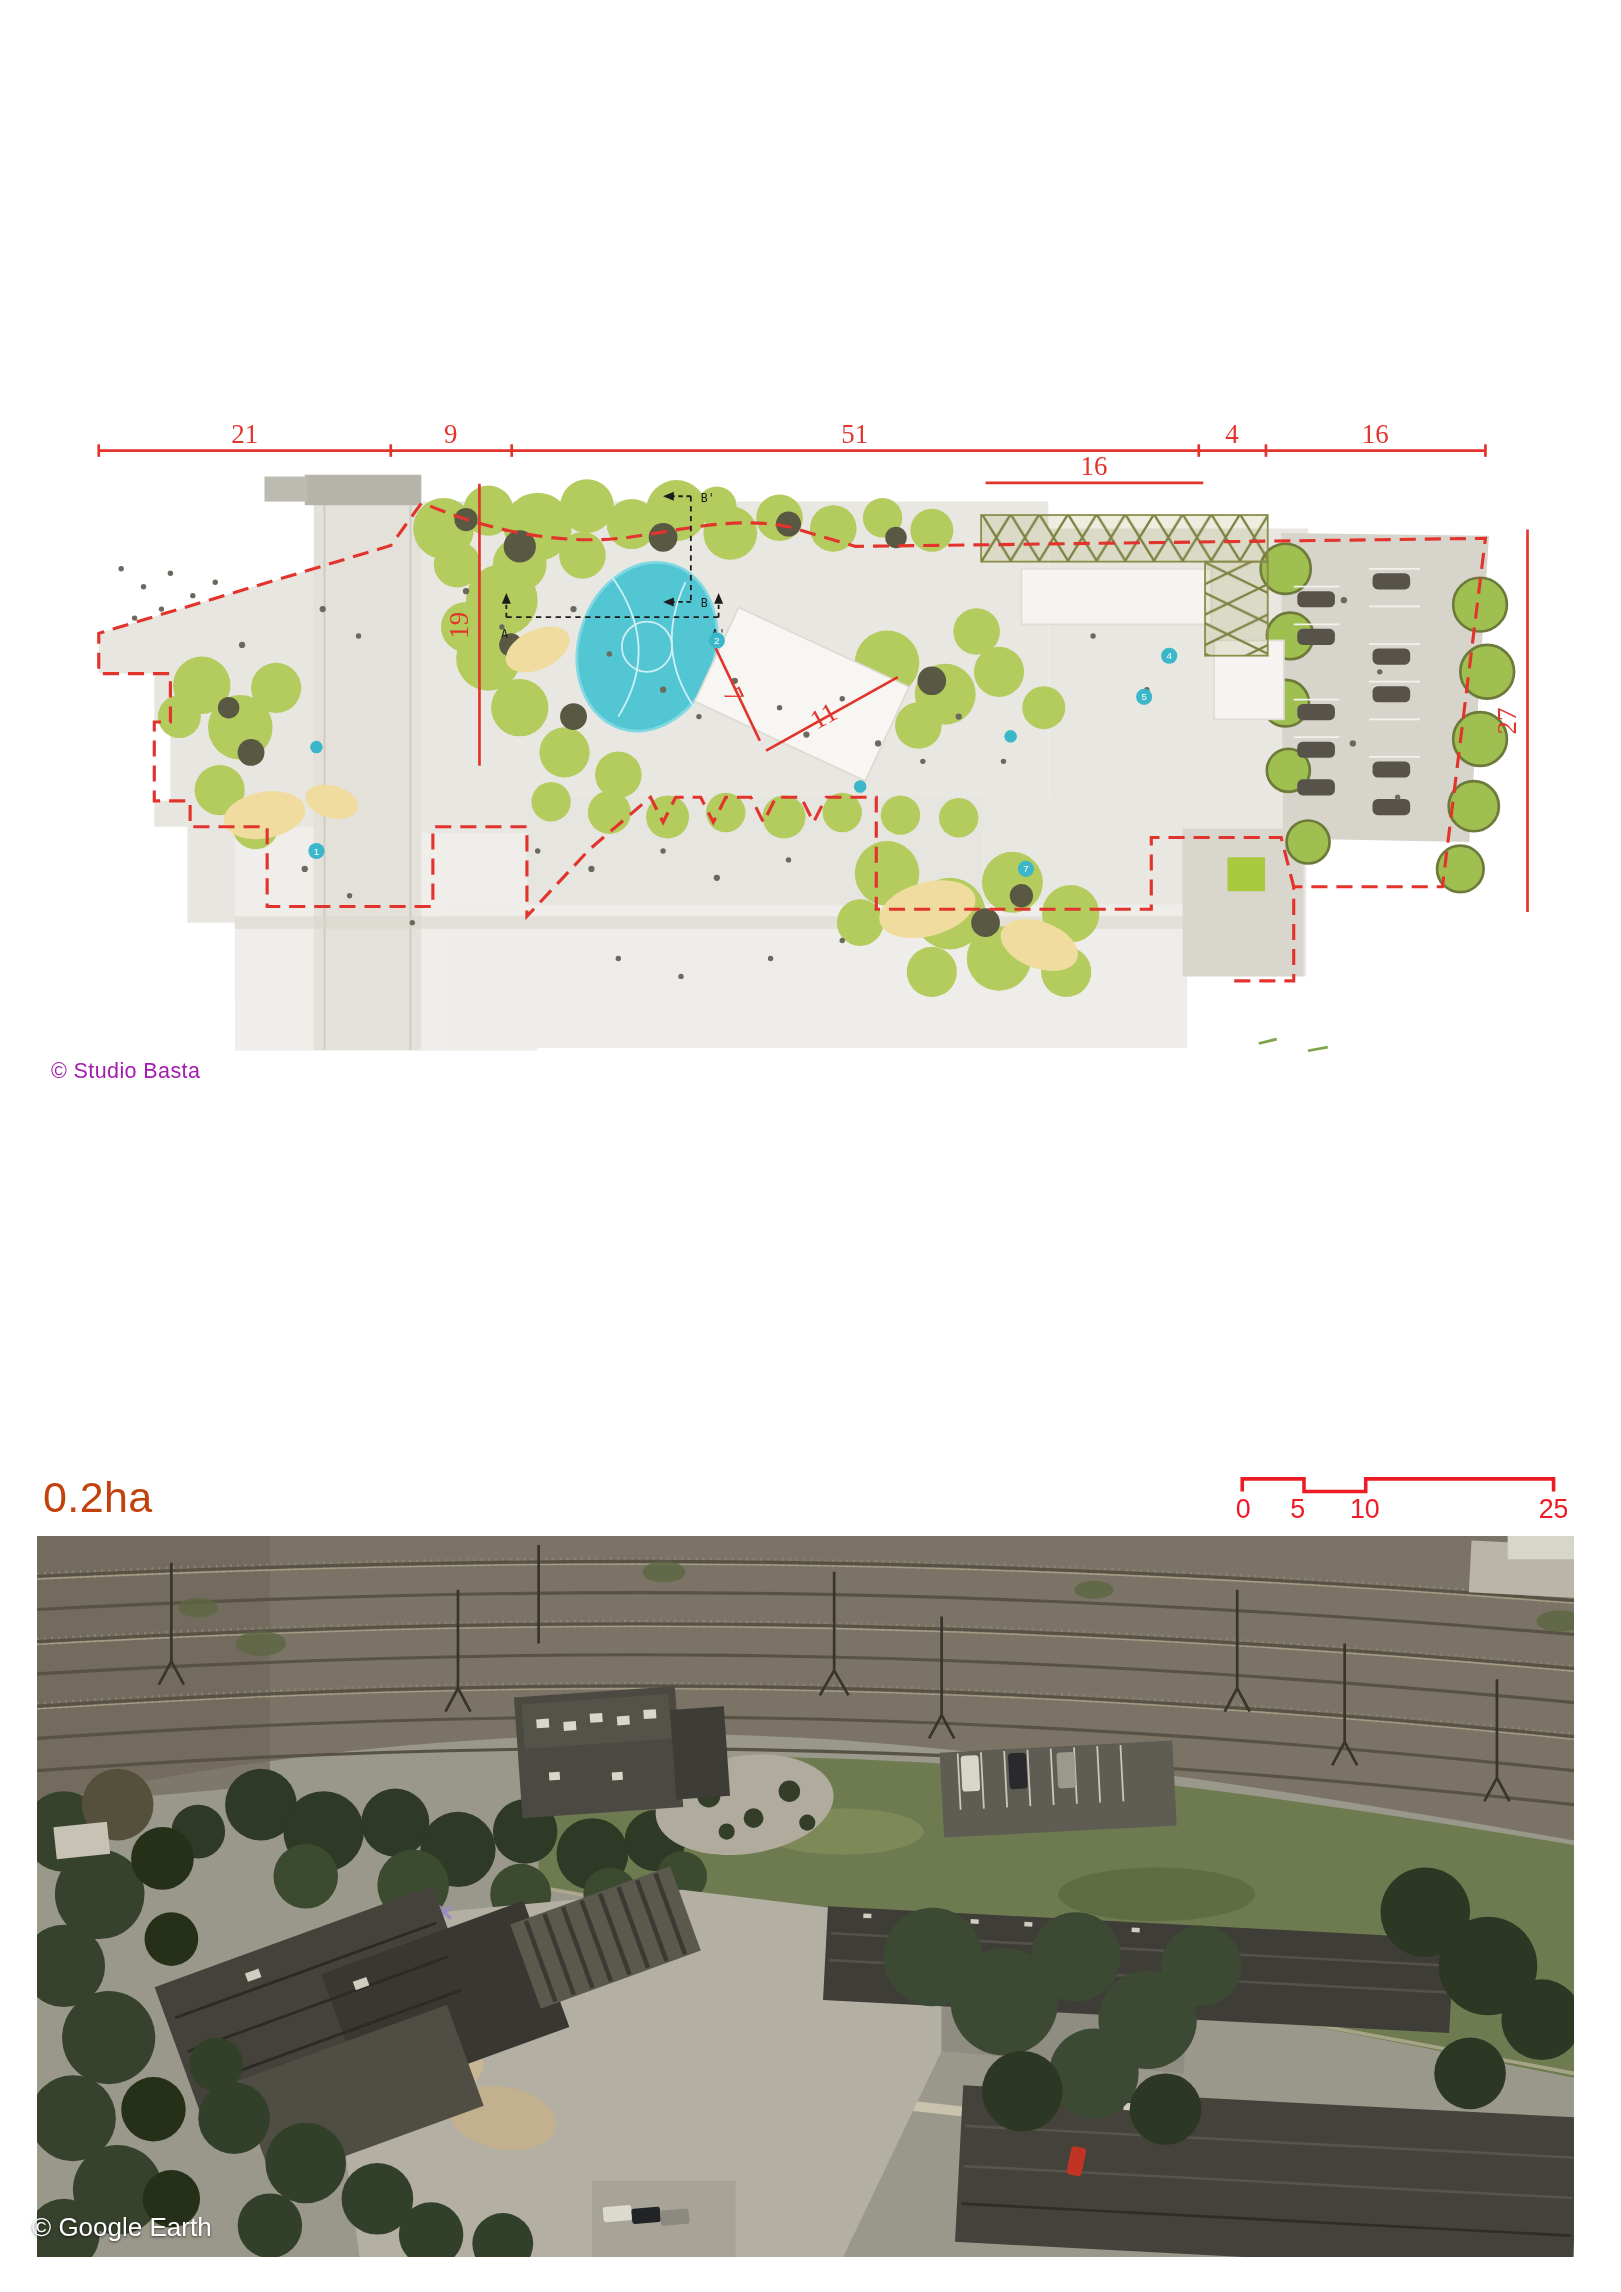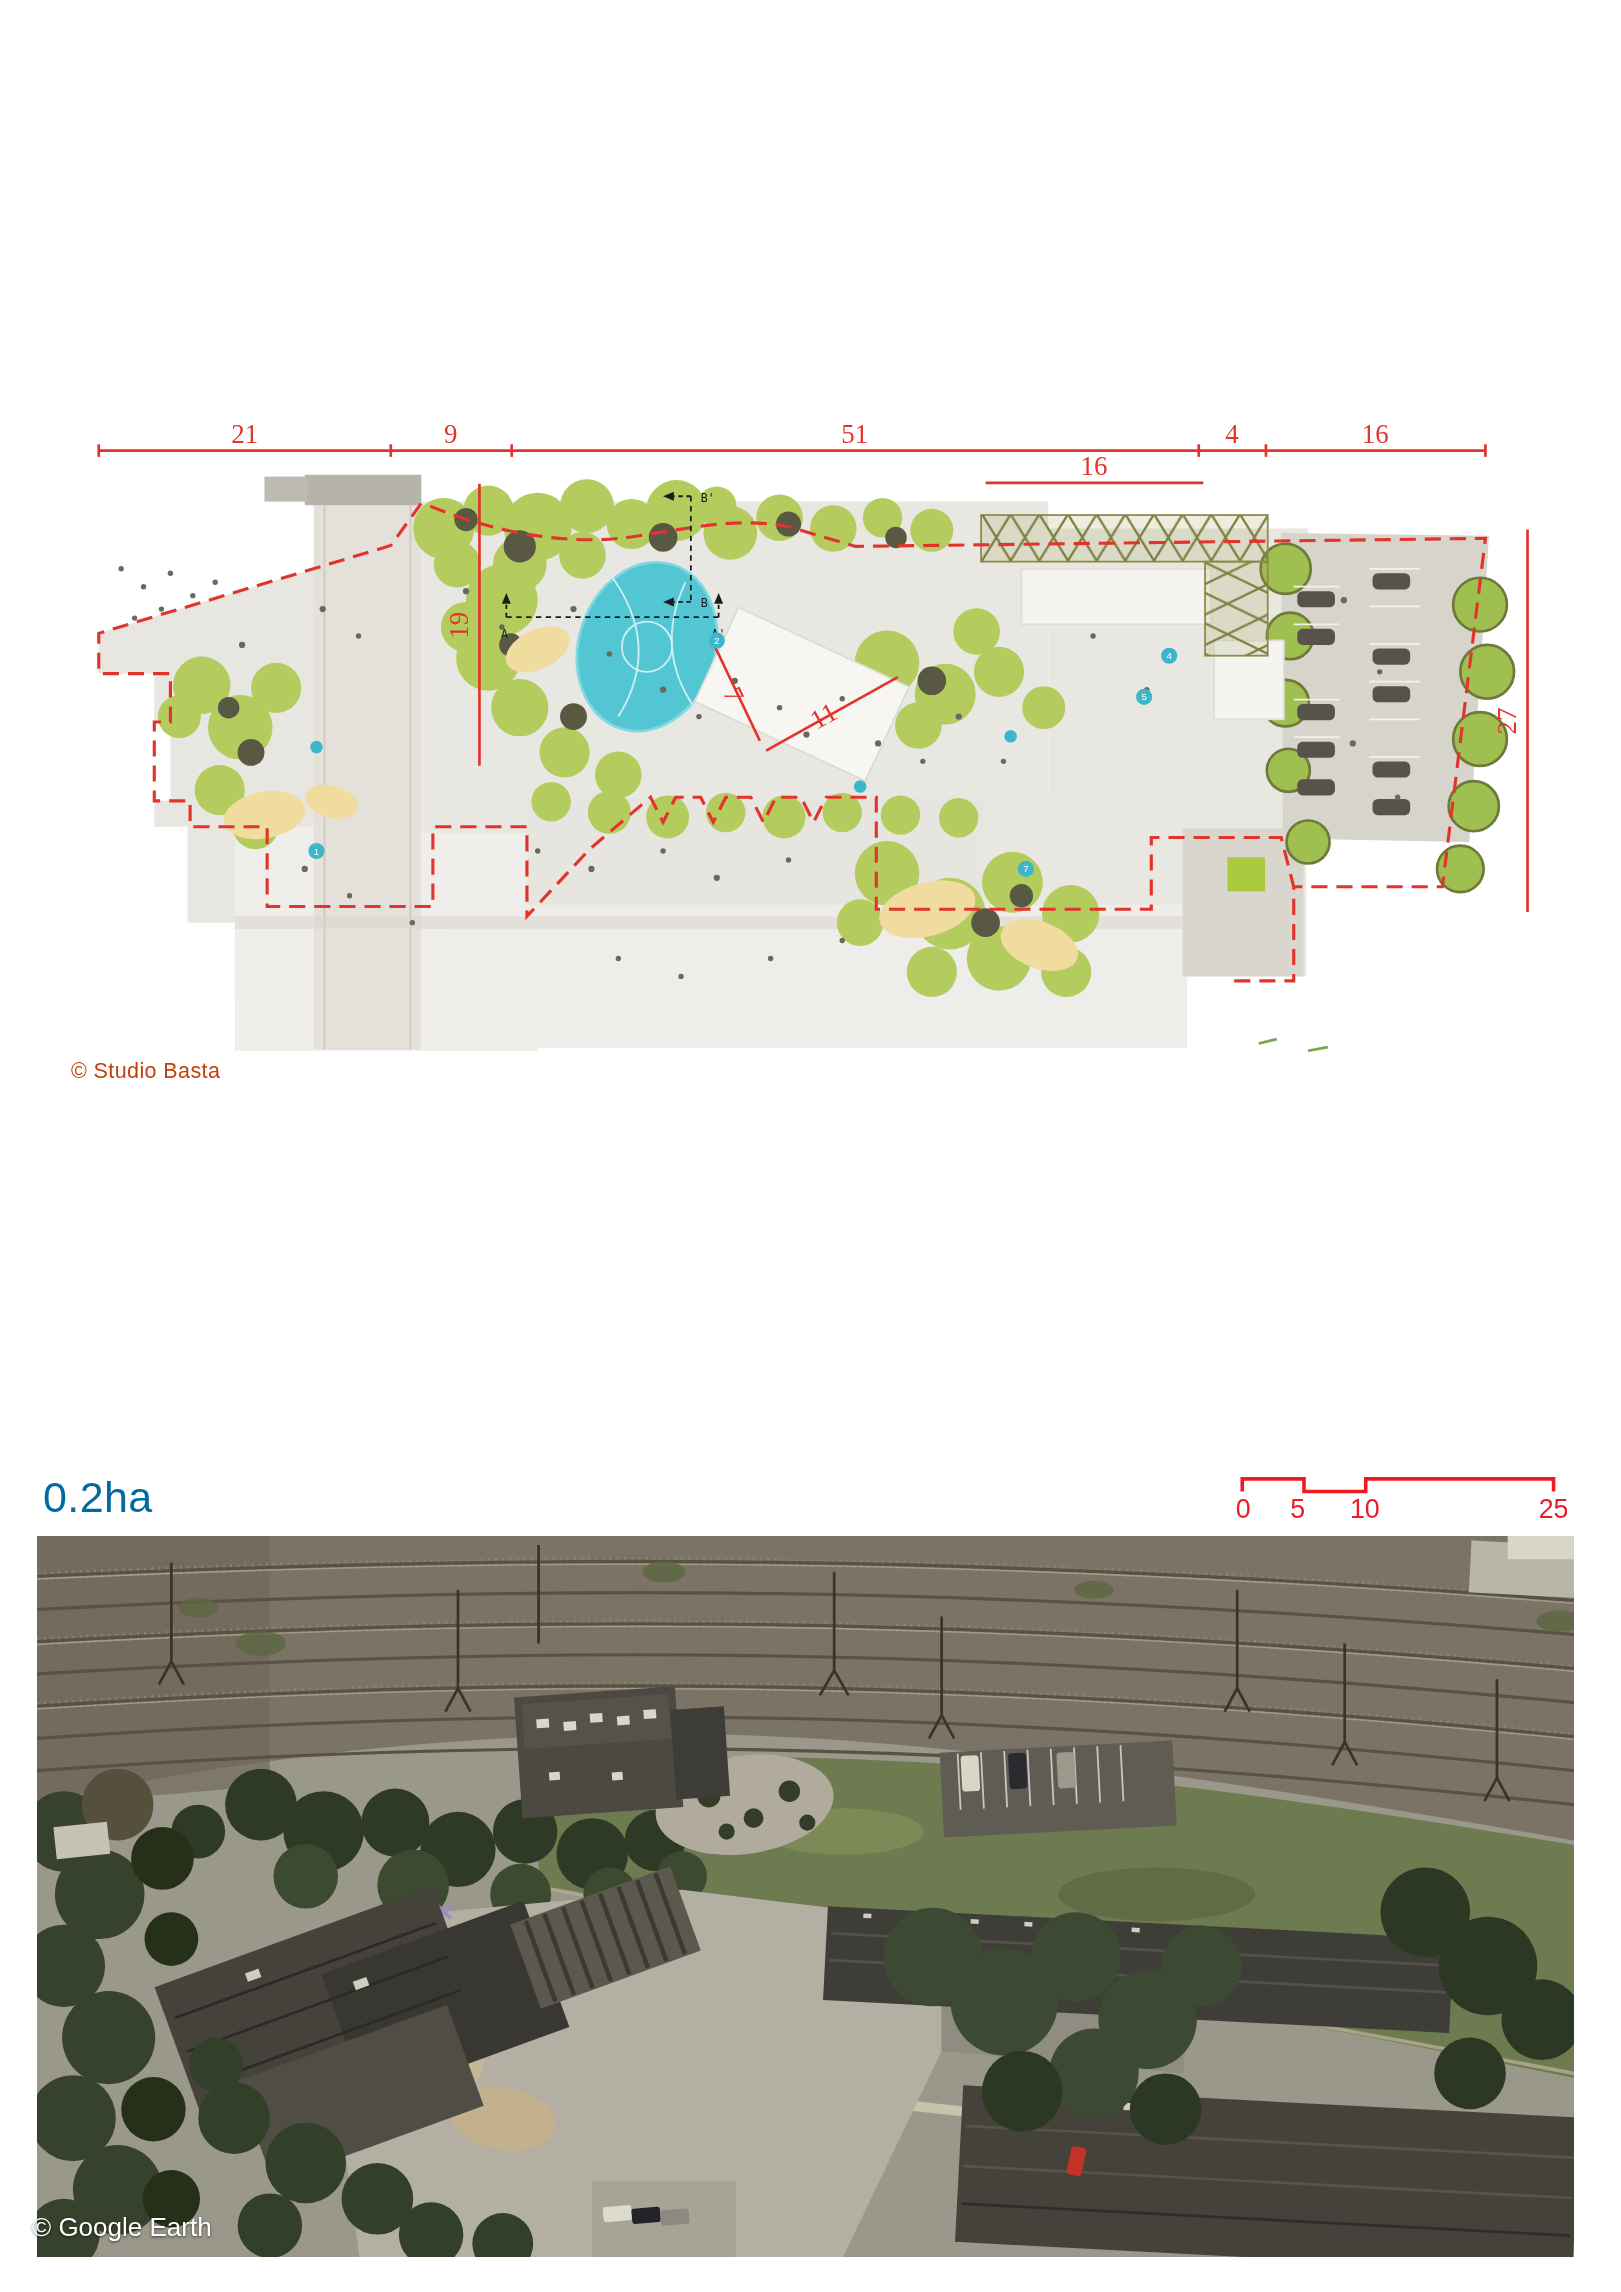--- a/index.html
+++ b/index.html
@@ -1,20 +1,20 @@
 <!DOCTYPE html>
 <html style="font-size:14.3px"><head>
 <meta charset="utf-8">
 <style>
   html,body{margin:0;padding:0;background:#ffffff;}
   body{width:1621px;height:2293px;position:relative;font-family:"Liberation Sans",sans-serif;}
   .abs{position:absolute;}
-  .credit-gray{color:#c2410c;font-size:21.5px;letter-spacing:0.4px;margin-left:20px;}
+  .credit-gray{color:#a21caf;font-size:21.5px;letter-spacing:0.4px;}
   .credit-white{color:#ffffff;font-size:26px;text-shadow:0 0.9px 2.7px rgba(0,0,0,.65);}
-  .area-label{color:#0369a1;font-size:43px;letter-spacing:0.4px;}
+  .area-label{color:#c2410c;font-size:43px;letter-spacing:0.4px;}
   svg text{user-select:none;}
   .dimtxt{font-family:"Liberation Serif",serif;font-size:30px;fill:#e2342d;}
   .sectxt{font-family:"DejaVu Sans Mono",monospace;font-size:13px;fill:#1c1c1c;}
   .poitxt{font-family:"Liberation Sans",sans-serif;font-size:11px;fill:#ffffff;text-anchor:middle;}
   .sbtxt{font-family:"Liberation Sans",sans-serif;font-size:30px;fill:#ee1b24;text-anchor:middle;}
 </style>
 </head>
 <body>
 
 <svg class="abs" style="left:36px;top:421px;" width="1505" height="636" viewBox="0 0 1680 710">

